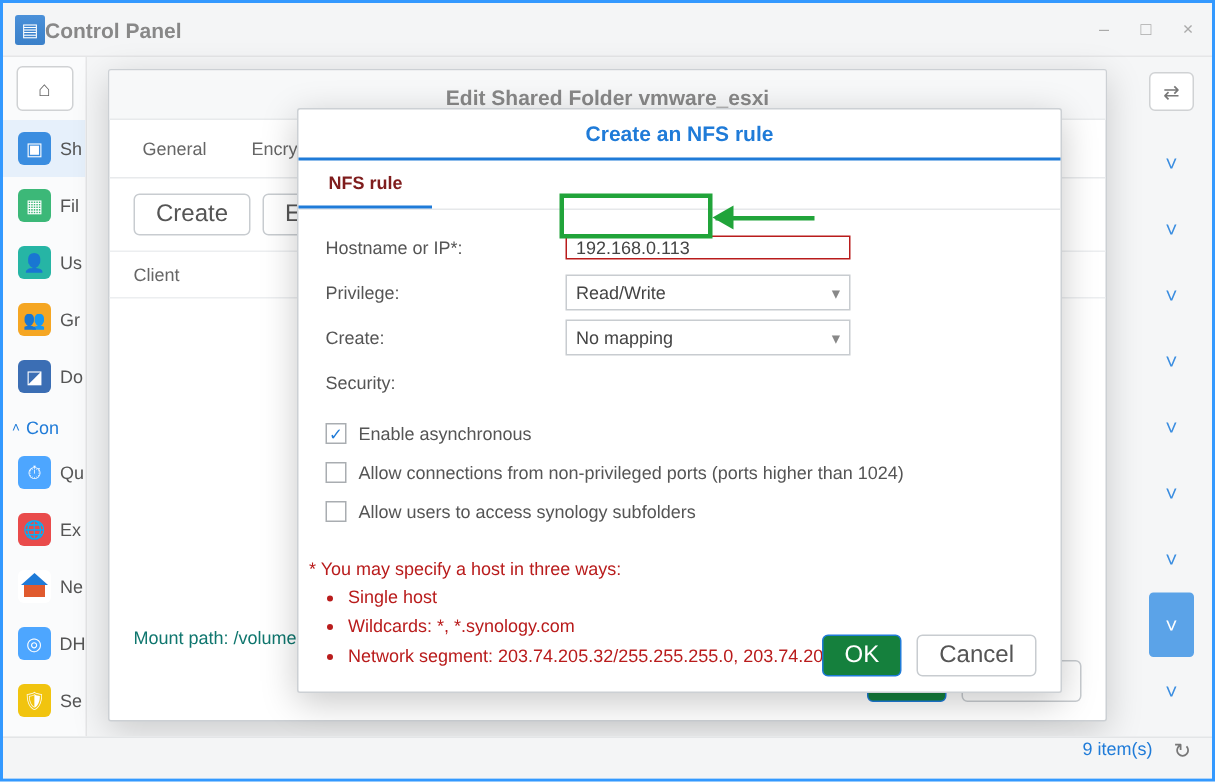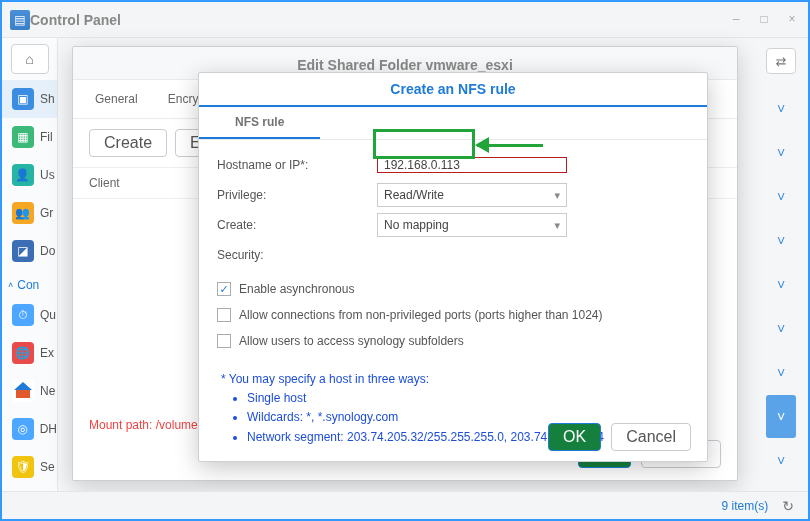--- a/index.html
+++ b/index.html
@@ -42,49 +42,49 @@
 .modal1 { position: absolute; left: 70px; top: 44px; width: 666px; height: 435px; background: #fff; border: 1px solid #ccd0d4; box-shadow: 0 6px 24px rgba(0,0,0,.18); border-radius: 2px; }
 .modal1-title { text-align:center; color:#888; font-size:14px; font-weight:600; padding:10px 0 6px; background:#f7f8f9; border-bottom:1px solid #e8eaec;}
 .tabs1 { display:flex; gap:18px; padding: 8px 16px; border-bottom:1px solid #e8eaec; font-size:12px; color:#666;}
 .tab1 { padding: 4px 6px; cursor:pointer;}
 .toolbar1 { display:flex; gap:8px; padding:10px 16px; border-bottom:1px solid #eceef0;}
 .btn { height:28px; padding:0 14px; border:1px solid #c8ccd0; background:#fff; border-radius:4px; font-size:16px; color:#555; display:inline-flex; align-items:center; cursor:pointer;}
 .btn-primary { background:#15803d; border-color:#1f7bd8; color:#fff; }
 .table-head1 { display:flex; padding: 8px 16px; font-size:12px; color:#666; border-bottom:1px solid #eceef0;}
 .col-client { flex:1; }
 .col-cross { width: 90px; text-align:left;}
-.mount-path { position:absolute; left:16px; bottom:48px; font-size:12px; color:#ef4444;}
+.mount-path { position:absolute; left:16px; bottom:48px; font-size:12px; color:#0f766e;}
 .dlg-actions1 { position:absolute; right:16px; bottom:12px; display:flex; gap:10px;}
 
 
 .modal2 { position:absolute; left:196px; top:70px; width:510px; height:390px; background:#fff; border:1px solid #ccd0d4; box-shadow: 0 6px 24px rgba(0,0,0,.22); border-radius:2px; padding-bottom: 44px;}
 .modal2-title { text-align:center; color:#1f7bd8; font-size:14px; font-weight:600; padding:8px 0; border-bottom: 2px solid #1f7bd8;}
 .tabblock { border-bottom:1px solid #e6e8ea;}
-.nfs-tab { display:inline-block; padding:8px 36px; font-size:12px; color:#737373; border-bottom: 2px solid #1f7bd8; font-weight:600;}
+.nfs-tab { display:inline-block; padding:8px 20px; font-size:12px; color:#7f1d1d; border-bottom: 2px solid #1f7bd8; font-weight:600;}
 .form { padding:10px 18px 0; font-size:12px; color:#555; }
 .frow { display:flex; align-items:center; height:30px;}
 .flabel { width:160px;}
 .finput { width:190px; height:16px; border:1px solid #b91c1c; padding:0 6px; font-size:12px; color:#444;}
 .fselect { width:190px; height:24px; border:1px solid #c8ccd0; font-size:12px; color:#444; padding: 0 20px 0 6px; display:flex; align-items:center; position:relative; background:#fff;}
 .fselect::after { content:"▾"; position:absolute; right:6px; color:#888; font-size:11px;}
 .checks { padding:6px 18px; font-size:12px; color:#555; }
 .chk { display:flex; align-items:center; gap:8px; height:26px;}
 .chk-box { width:14px; height:14px; border:1px solid #a9adb1; background:#fff; display:inline-flex; align-items:center; justify-content:center; font-size:11px; color:#1f7bd8;}
-.hint { padding:10px 22px 4px; font-size:12px; color:#1d4ed8; line-height:1.6;}
+.hint { padding:10px 7px 4px; font-size:12px; color:#b91c1c; line-height:1.6;}
 .hint ul { padding-left: 26px; }
 .dlg-actions2 { position:absolute; right:16px; bottom:10px; display:flex; gap:10px;}
 
 
 .hl-box { position:absolute; border:3px solid #21a43a; pointer-events:none;}
 .arrow { position:absolute; width:80px; height:20px; pointer-events:none;}
 .arrow-line { position:absolute; top:9px; left:0; width:66px; height:3px; background:#21a43a;}
 .arrow-head { position:absolute; left:-2px; top:2px; width:0; height:0; border-top:8px solid transparent; border-bottom:8px solid transparent; border-right:14px solid #21a43a;}
 
 
-.footer { position:absolute; left:0; right:0; bottom:0; height:28px; background:#f4f5f6; border-top:1px solid #e3e5e7; display:flex; align-items:center; justify-content:flex-end; padding-right:14px; gap:14px; font-size:12px; color:#1f7bd8;}
+.footer { position:absolute; left:0; right:0; bottom:0; height:28px; background:#f4f5f6; border-top:1px solid #e3e5e7; display:flex; align-items:flex-start; justify-content:flex-end; padding-right:14px; gap:14px; font-size:12px; color:#1f7bd8;}
 .refresh-ico { color:#777; font-size:14px; cursor:pointer;}
 .house-ico { width:22px; height:22px; background:#fff; border-radius:4px; position:relative;}
 .house-ico::before{content:"";position:absolute;left:4px;top:9px;width:14px;height:9px;background:#e05a2e;}
 .house-ico::after{content:"";position:absolute;left:2px;top:2px;width:0;height:0;border-left:9px solid transparent;border-right:9px solid transparent;border-bottom:8px solid #1f7bd8;}
 </style>
 </head>
 <body>
 
 <div class="titlebar">
   <div class="titlebar-icon">▤</div>

